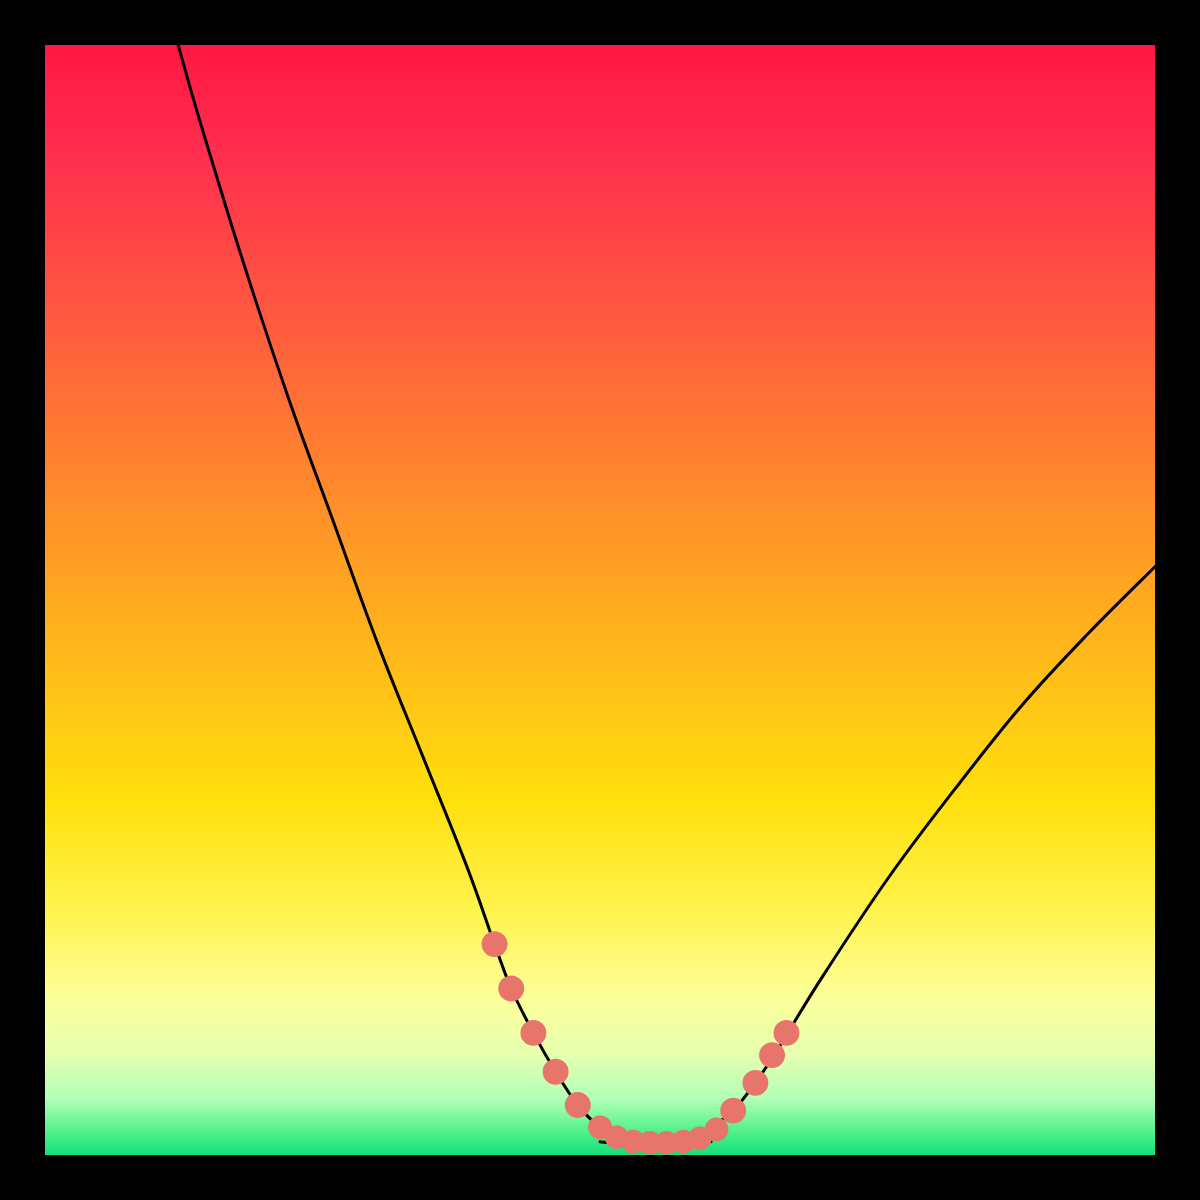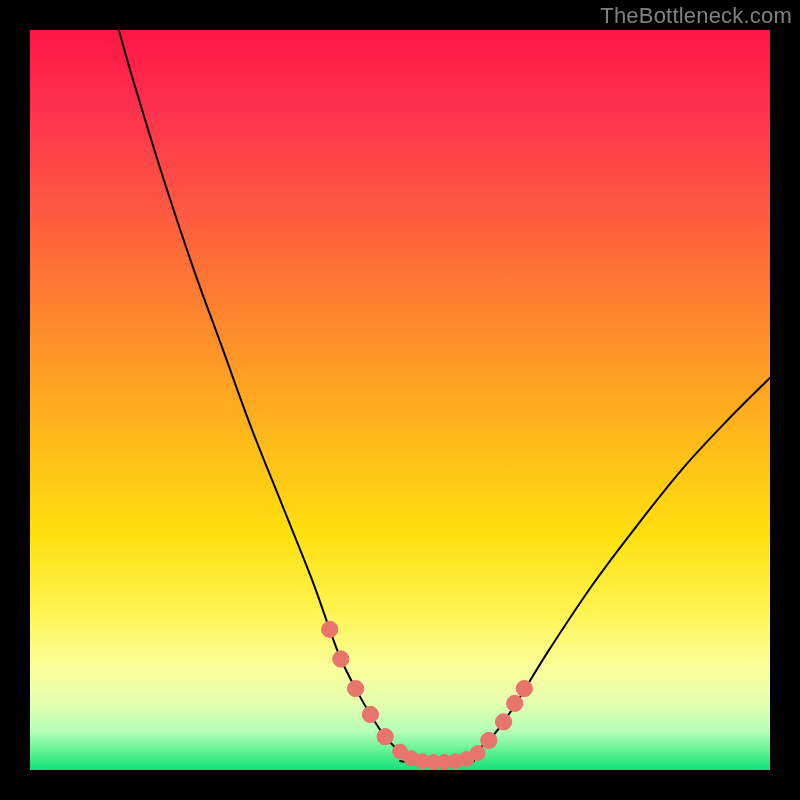--- a/index.html
+++ b/index.html
@@ -85,14 +85,13 @@
           <circle cx="425.49999999999994" cy="731.12" r="7.4" fill="#e8756b" stroke="#e8756b"></circle>
           <circle cx="436.59999999999997" cy="728.9" r="7.4" fill="#e8756b" stroke="#e8756b"></circle>
           <circle cx="447.7" cy="722.98" r="7.4" fill="#e8756b" stroke="#e8756b"></circle>
           <circle cx="458.8" cy="710.4" r="8.14" fill="#e8756b" stroke="#e8756b"></circle>
           <circle cx="473.6" cy="691.9" r="8.14" fill="#e8756b" stroke="#e8756b"></circle>
           <circle cx="484.70000000000005" cy="673.4" r="8.14" fill="#e8756b" stroke="#e8756b"></circle>
           <circle cx="494.31999999999994" cy="658.6" r="8.14" fill="#e8756b" stroke="#e8756b"></circle>
         </g>
     </svg>
   </div>
-  <div class="watermark">TheBottleneck.com</div>
 </div>
 
 </body></html>

